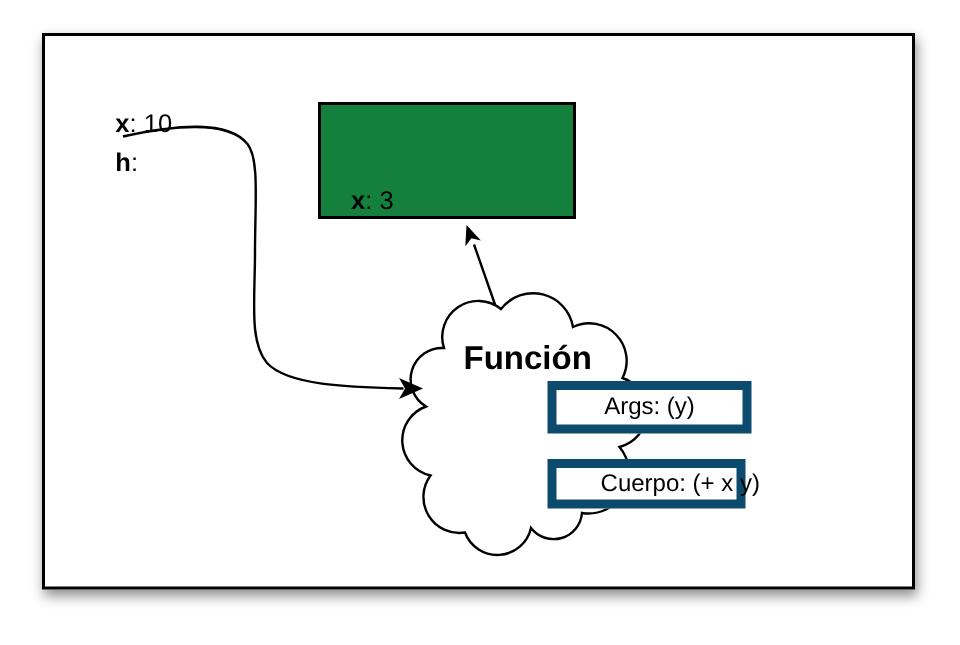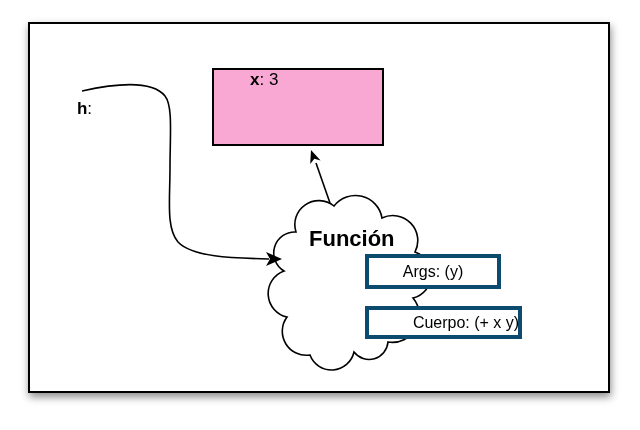--- a/index.html
+++ b/index.html
@@ -36,48 +36,48 @@
   }
   .env-line .bname { font-weight: bold; }
   .env-line-x { top: 54px; }
   .env-line-h { top: 80px; }
   .value-box {
     position: absolute;
     left: 212px; top: 68px;
     width: 172px; height: 78px;
     box-sizing: border-box;
     border: 2px solid #000000;
-    background: #f9a8d4;
+    background: #15803d;
     display: flex;
-    align-items: flex-start;
-    padding-left: 36px;
+    align-items: flex-end;
+    padding-left: 20px;
     font-size: 17px;
     white-space: pre;
   }
   .value-box .bname { font-weight: bold; }
   .cloud-label {
     position: absolute;
     left: 309px; top: 226px;
     font-size: 22px;
     font-weight: bold;
     white-space: pre;
   }
   .slot-box {
     position: absolute;
     box-sizing: border-box;
-    border: 4px solid #0c4a6e;
+    border: 6px solid #0c4a6e;
     background: #ffffff;
     display: flex;
     align-items: center;
     justify-content: center;
     font-size: 16px;
     white-space: pre;
   }
   .args-box  { left: 365px; top: 254px; width: 136px; height: 35px; }
-  .body-box  { left: 365px; top: 306px; width: 157px; height: 33px; padding-left: 45px; }
+  .body-box  { left: 365px; top: 306px; width: 132px; height: 33px; padding-left: 45px; }
 </style>
 </head>
 <body>
 
 <div class="canvas">
 
   <div class="frame"></div>
 
   <svg class="diagram-svg" viewBox="0 0 640 430" xmlns="http://www.w3.org/2000/svg">
 
@@ -96,20 +96,23 @@
     <path d="M 82 91 C 118 83 152 80 165 96
              C 173 106 170 135 170 168
              C 170 200 166 228 178 242
              C 192 257 232 258 269 259" fill="none" stroke="#000000" stroke-width="1.6"></path>
     <path d="M 282 259 L 266 252 L 270 259 L 266 266 Z" fill="#000000" stroke="none"></path>
 
     <path d="M 330 203 L 316 163" fill="none" stroke="#000000" stroke-width="1.6"></path>
     <path d="M 311 150 L 320.6 160.4 L 314.3 158.8 L 310.2 164.1 Z" fill="#000000" stroke="none"></path>
   </svg>
 
+  <div class="env-line env-line-x">
+    <span class="bname">x</span><span>: </span><span>10</span>
+  </div>
   <div class="env-line env-line-h">
     <span class="bname">h</span><span>:</span><span></span>
   </div>
 
   <div class="value-box">
     <span><span class="bname">x</span><span>: </span><span>3</span></span>
   </div>
 
   <div class="cloud-label">Función</div>
 

